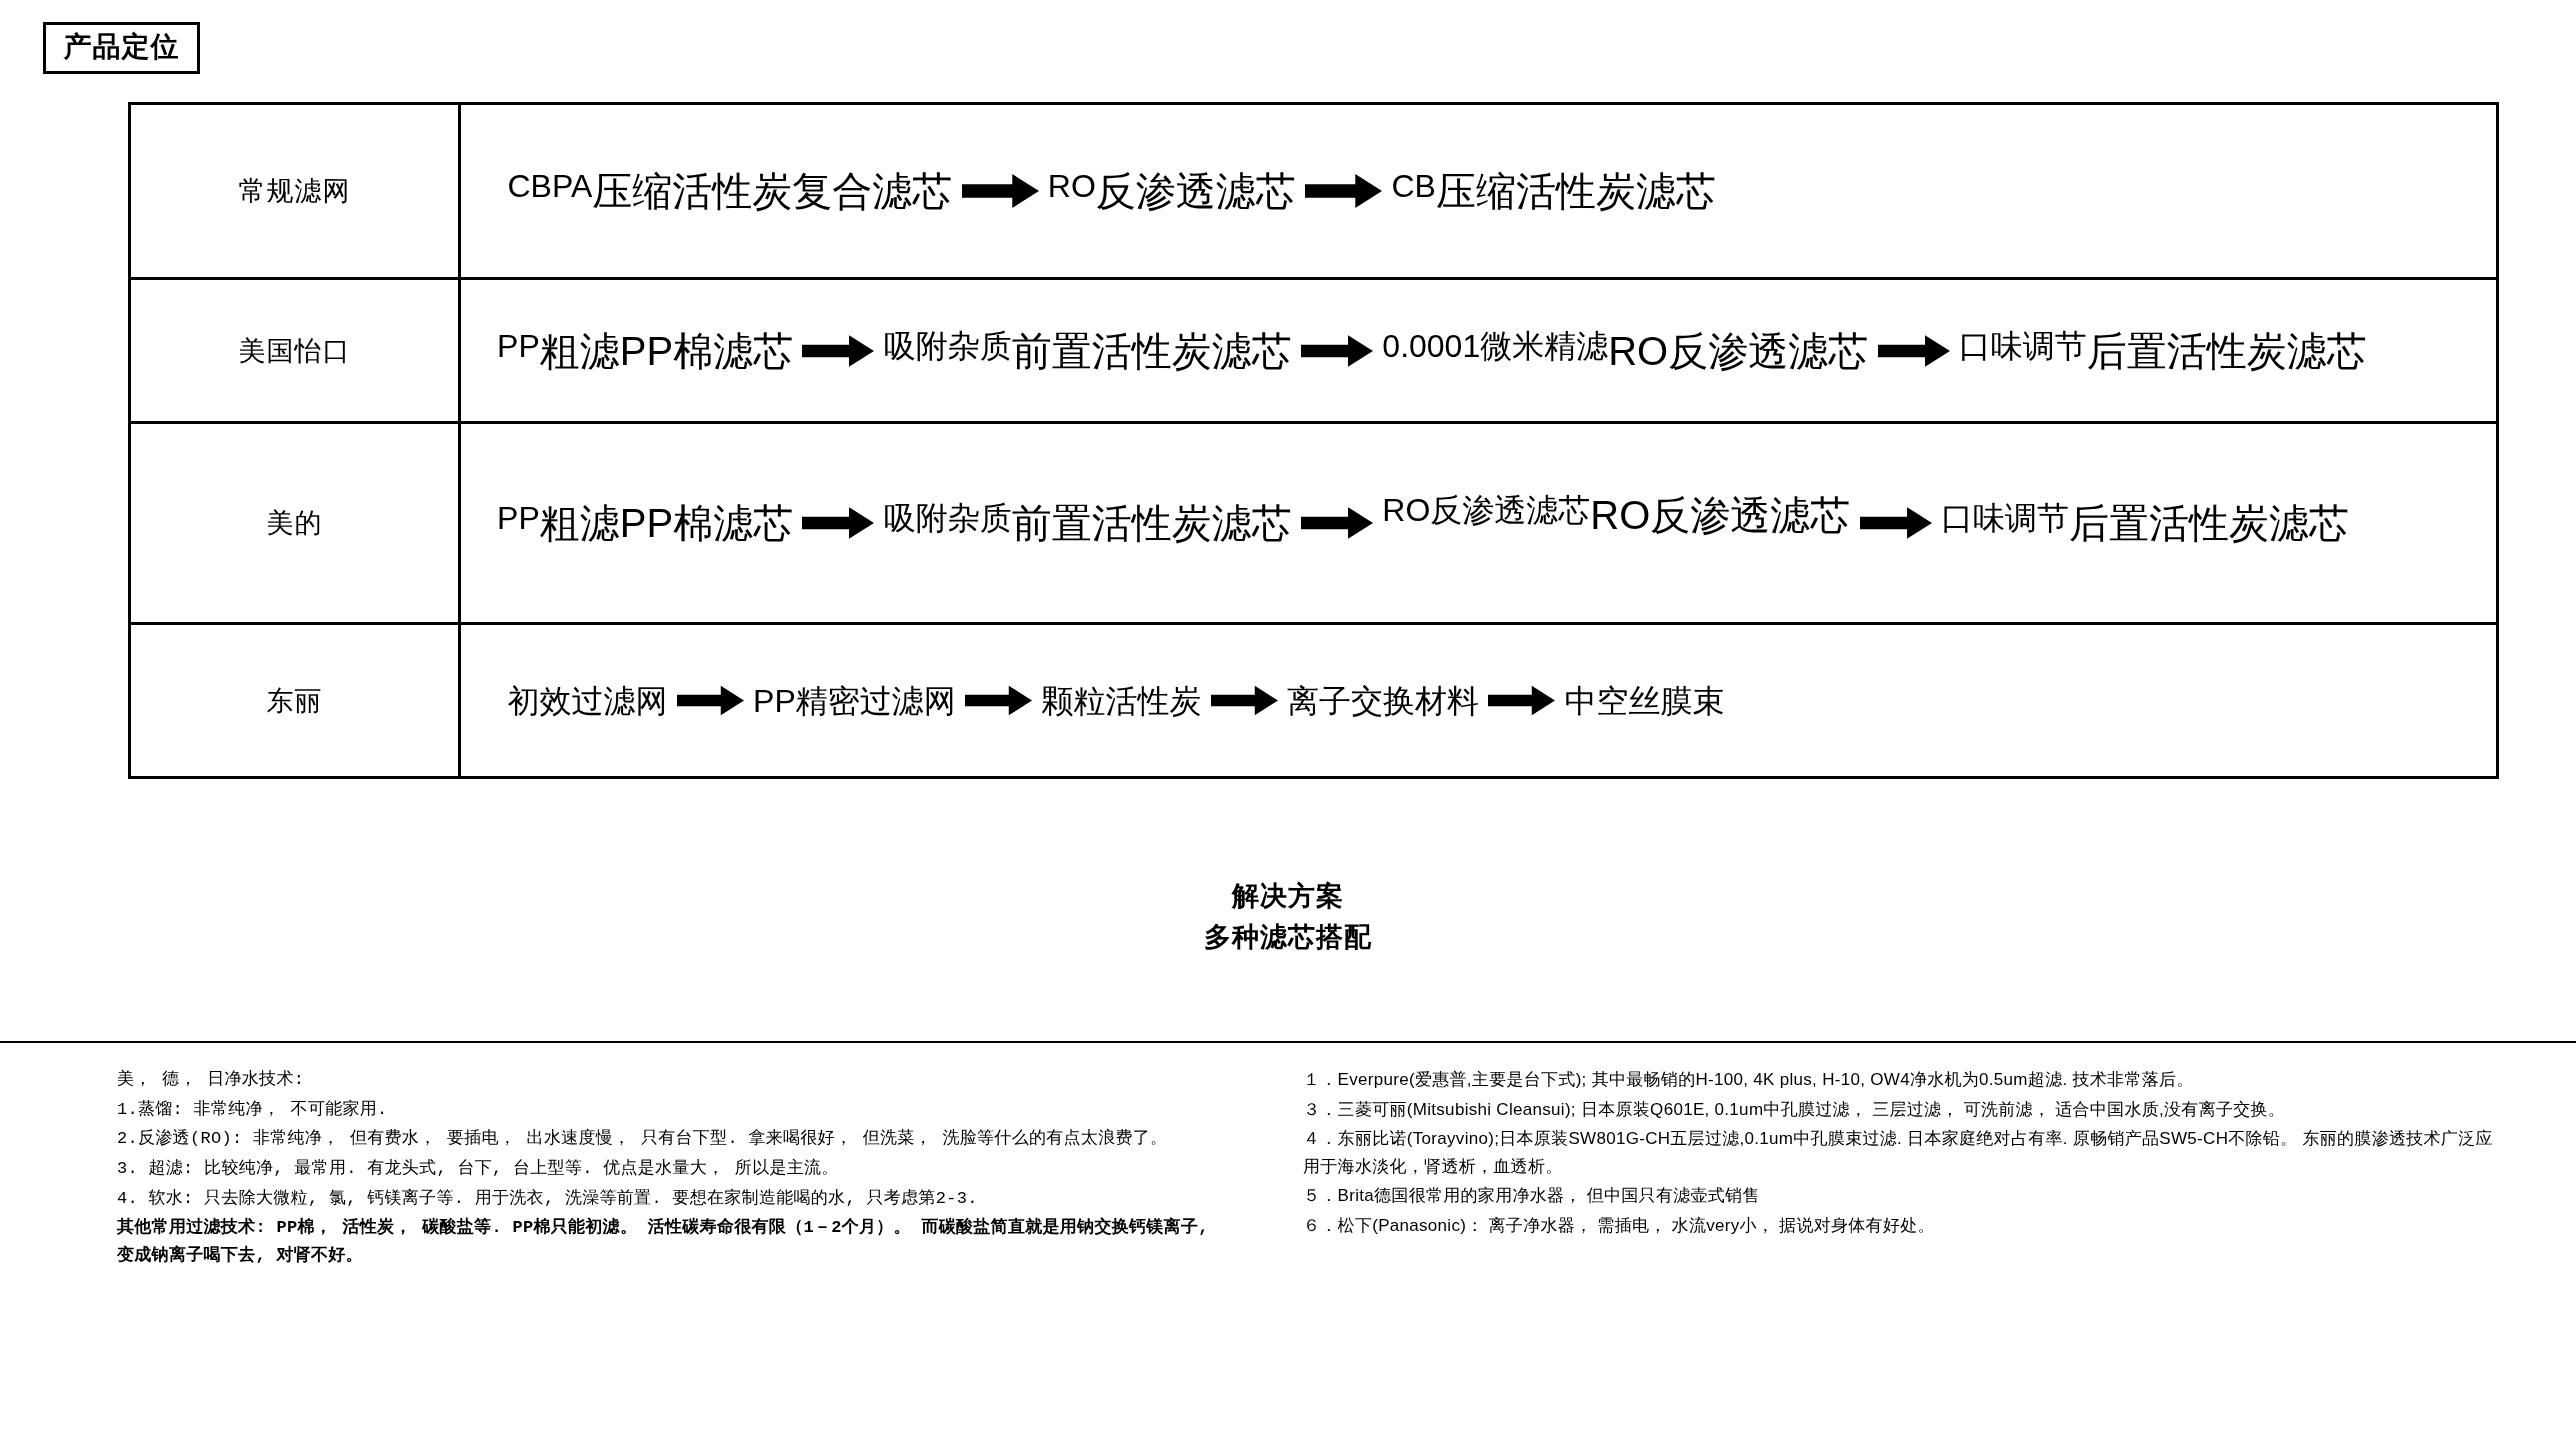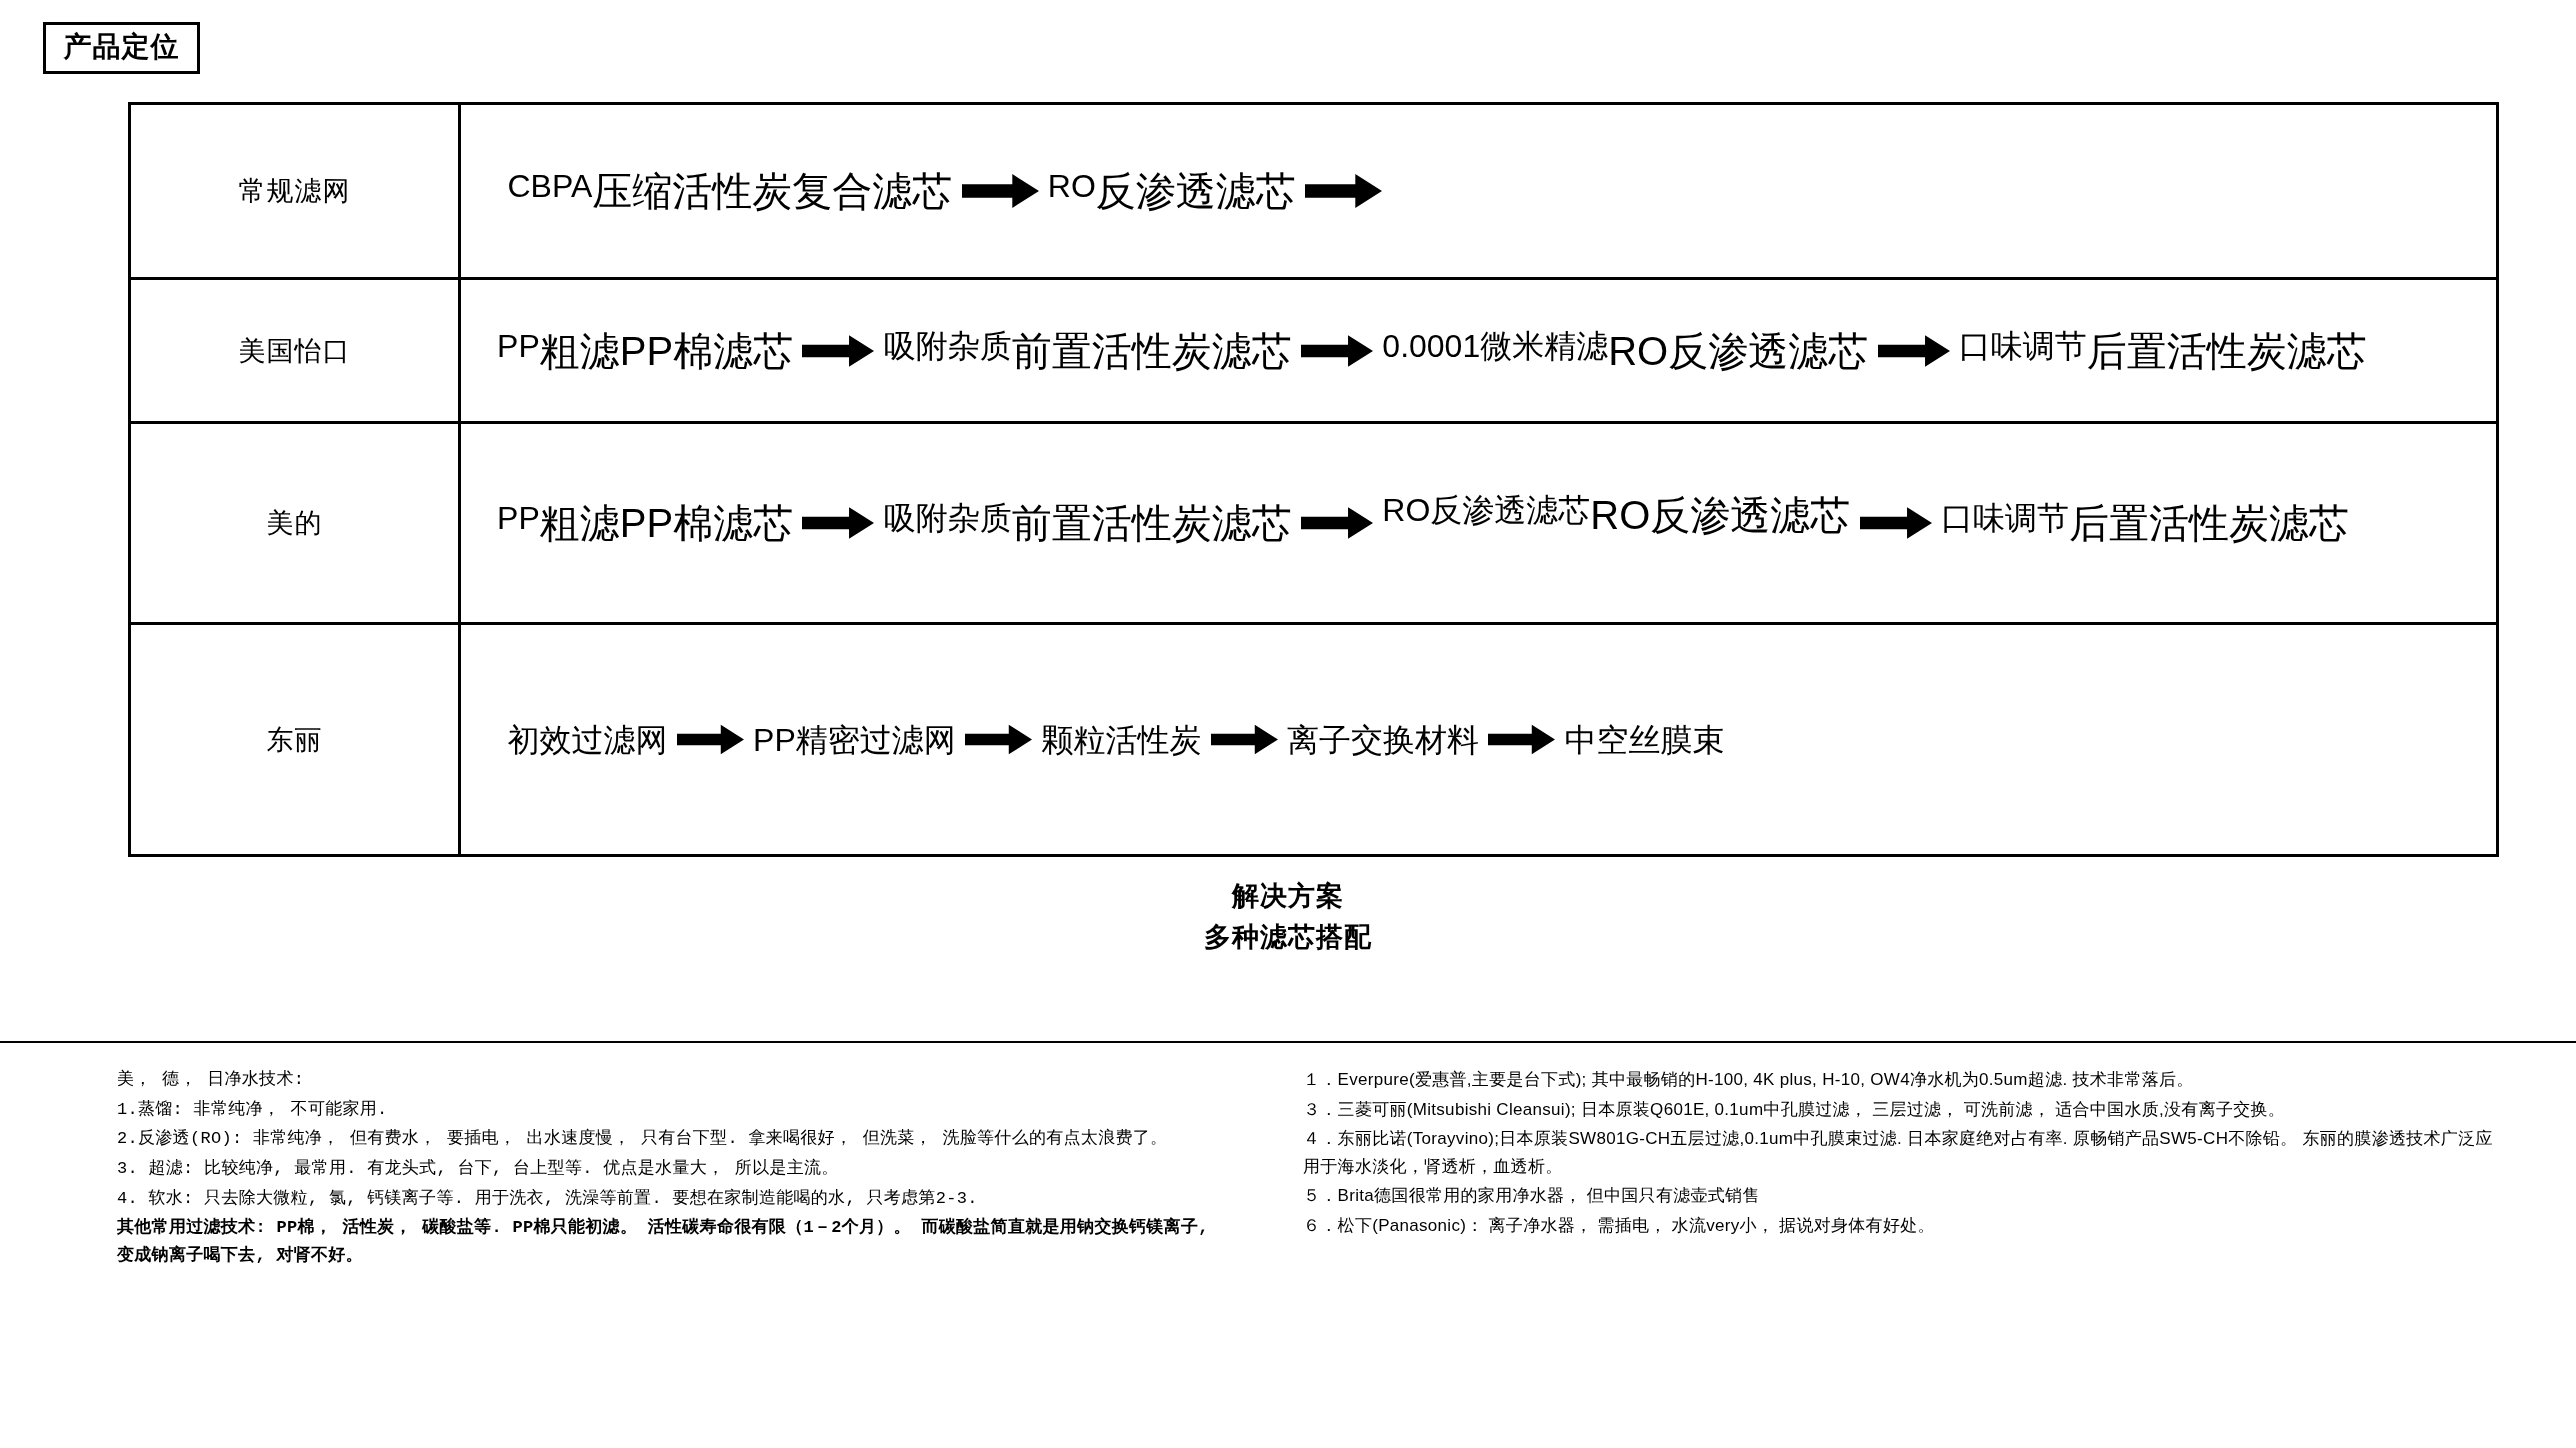--- a/index.html
+++ b/index.html
@@ -61,21 +61,21 @@
     flex: 1 1 auto;
     display: flex;
     align-items: center;
     box-sizing: border-box;
     padding: 0 15.5px;
   }
 
   .row-h1 { height: 175px; }
   .row-h2 { height: 144px; }
   .row-h3 { height: 201px; }
-  .row-h4 { height: 229px; }
+  .row-h4 { height: 151px; }
 
   .stage {
     display: flex;
     flex-direction: row;
     justify-content: center;
     line-height: 1.25;
     white-space: nowrap;
   }
   .stage .l1 { font-size: 32px; }
   .stage .l2 { font-size: 40px; }
@@ -163,20 +163,24 @@
       </div>
       <div class="stage">
         <div class="l1">RO</div>
         <div class="l2">反渗透滤芯</div>
       </div>
       <div class="arrow">
         <svg width="77" height="36" viewBox="0 0 150 70">
             <path d="M0 22 L98 22 L98 2 L150 35 L98 68 L98 48 L0 48 Z" fill="#000"></path>
           </svg>
       </div>
+      <div class="stage">
+        <div class="l1">CB</div>
+        <div class="l2">压缩活性炭滤芯</div>
+      </div>
     </div>
   </div>
 
   <div class="row row-h2">
     <div class="row-label">美国怡口</div>
     <div class="row-body">
       <div class="gap-c"></div>
       <div class="stage">
         <div class="l1">PP</div>
         <div class="l2">粗滤PP棉滤芯</div>

